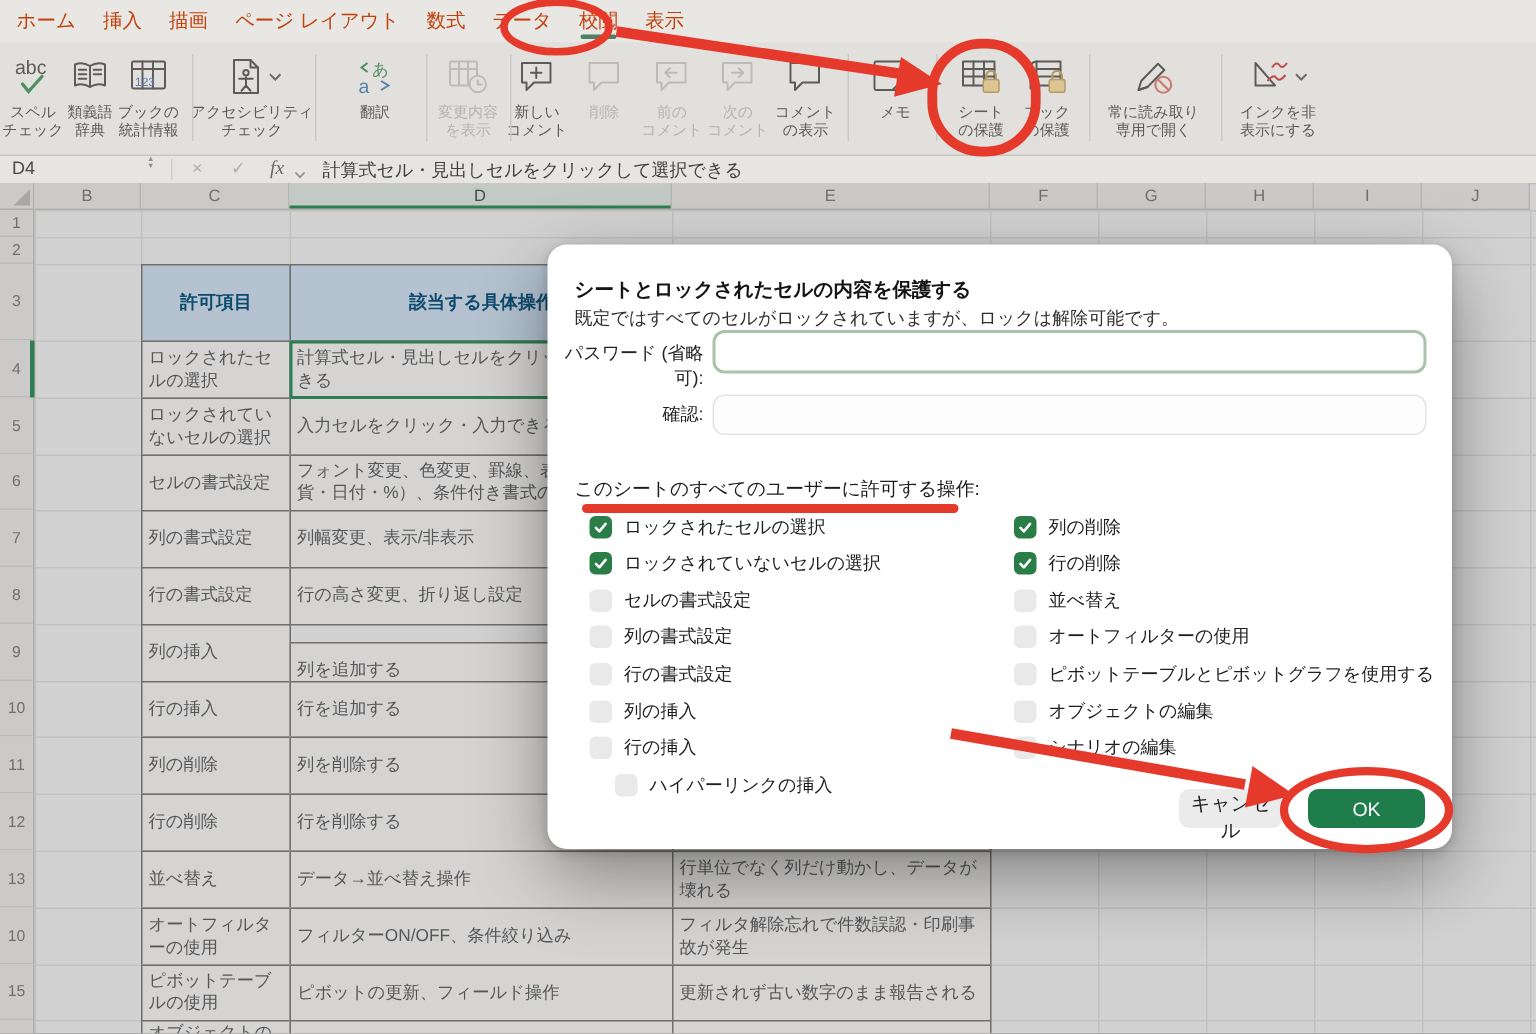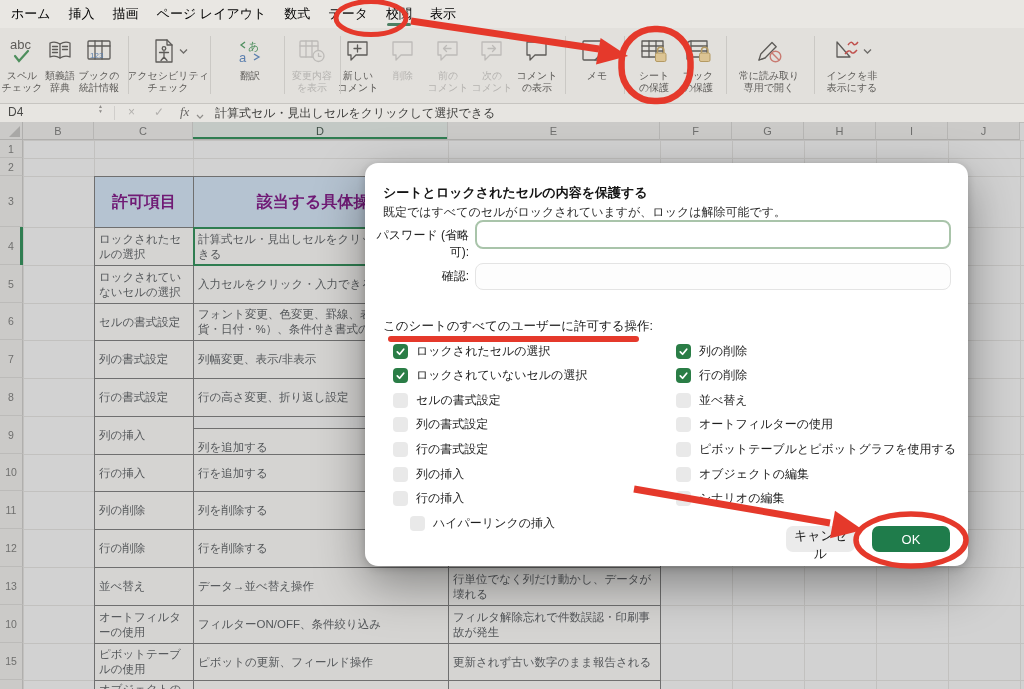--- a/index.html
+++ b/index.html
@@ -2,21 +2,21 @@
 <html><head>
 <meta charset="utf-8">
 <style>
   html,body{margin:0;padding:0;background:#888;}
   #app{position:relative;width:1024px;height:689px;overflow:hidden;
        font-family:"Liberation Sans",sans-serif;background:#d2d2d2;}
 
   
   #tabbar{position:absolute;top:0;left:0;right:0;height:28px;background:#e9e7e3;
           display:flex;align-items:center;padding-left:2px;}
-  .tab{font-size:13px;color:#000000;padding:0 9px;height:28px;line-height:28px;position:relative;cursor:default;}
+  .tab{font-size:13px;color:#c2410c;padding:0 9px;height:28px;line-height:28px;position:relative;cursor:default;}
   .tab.active:after{content:"";position:absolute;left:22%;right:22%;bottom:2px;height:3px;
                     background:#4d7f63;border-radius:2px;}
 
   
   #ribbon{position:absolute;top:28px;left:0;right:0;height:75px;background:#e2e0dc;
           border-bottom:1px solid #c7c5c1;}
   .rbtn{position:absolute;top:5px;display:flex;flex-direction:column;align-items:center;}
   .rbtn .ric{height:36px;display:flex;align-items:center;justify-content:center;color:#5d5b58;}
   .rbtn .rlb{font-size:10px;line-height:12px;color:#5c5a57;text-align:center;white-space:pre-line;margin-top:1px;}
   .rbtn.disabled .ric{color:#bdbbb8;}
@@ -48,21 +48,21 @@
                 border-left:11px solid transparent;border-bottom:11px solid #a9a8a6;}
   .rowhead{position:absolute;left:0;width:23px;background:#cbcac8;color:#6f6f6e;font-size:10.5px;
            display:flex;align-items:center;justify-content:center;border-right:1px solid #b0afad;
            border-bottom:1px solid #bcbbb9;box-sizing:border-box;}
   .rh-selbar{position:absolute;left:20px;width:3px;background:#2f7d51;}
   .vline{position:absolute;width:1px;background:#c2c1bf;}
   .hline{position:absolute;height:1px;background:#c2c1bf;}
   .tcell{position:absolute;box-sizing:border-box;border:1px solid #6f6f6f;background:#d5d4d2;
          font-size:11.5px;color:#54575a;line-height:1.28;display:flex;align-items:center;
          padding:1px 4px;overflow:hidden;}
-  .tcell.hdr{background:#b5c3d1;color:#701a75;font-weight:bold;font-size:16px;justify-content:center;text-align:center;}
+  .tcell.hdr{background:#b5c3d1;color:#0c4a6e;font-weight:bold;font-size:12px;justify-content:center;text-align:center;}
   .tcell.toptext{align-items:flex-start;padding-top:1px;}
   #selcell{position:absolute;box-sizing:border-box;border:2px solid #2f7d51;pointer-events:none;}
 
   
   #dialog{position:absolute;left:365px;top:163px;width:603px;height:403px;background:#ffffff;
           border-radius:13px;box-shadow:0 18px 50px rgba(0,0,0,.38), 0 2px 8px rgba(0,0,0,.18);z-index:20;}
   #dlg-title{position:absolute;left:18px;top:21px;font-size:13px;font-weight:bold;color:#141414;}
   #dlg-sub{position:absolute;left:18px;top:41px;font-size:12px;color:#2e2e2e;}
   .dlabel{position:absolute;left:0;width:104px;text-align:right;font-size:12px;color:#222;}
   #pwd-label{top:64px;}

